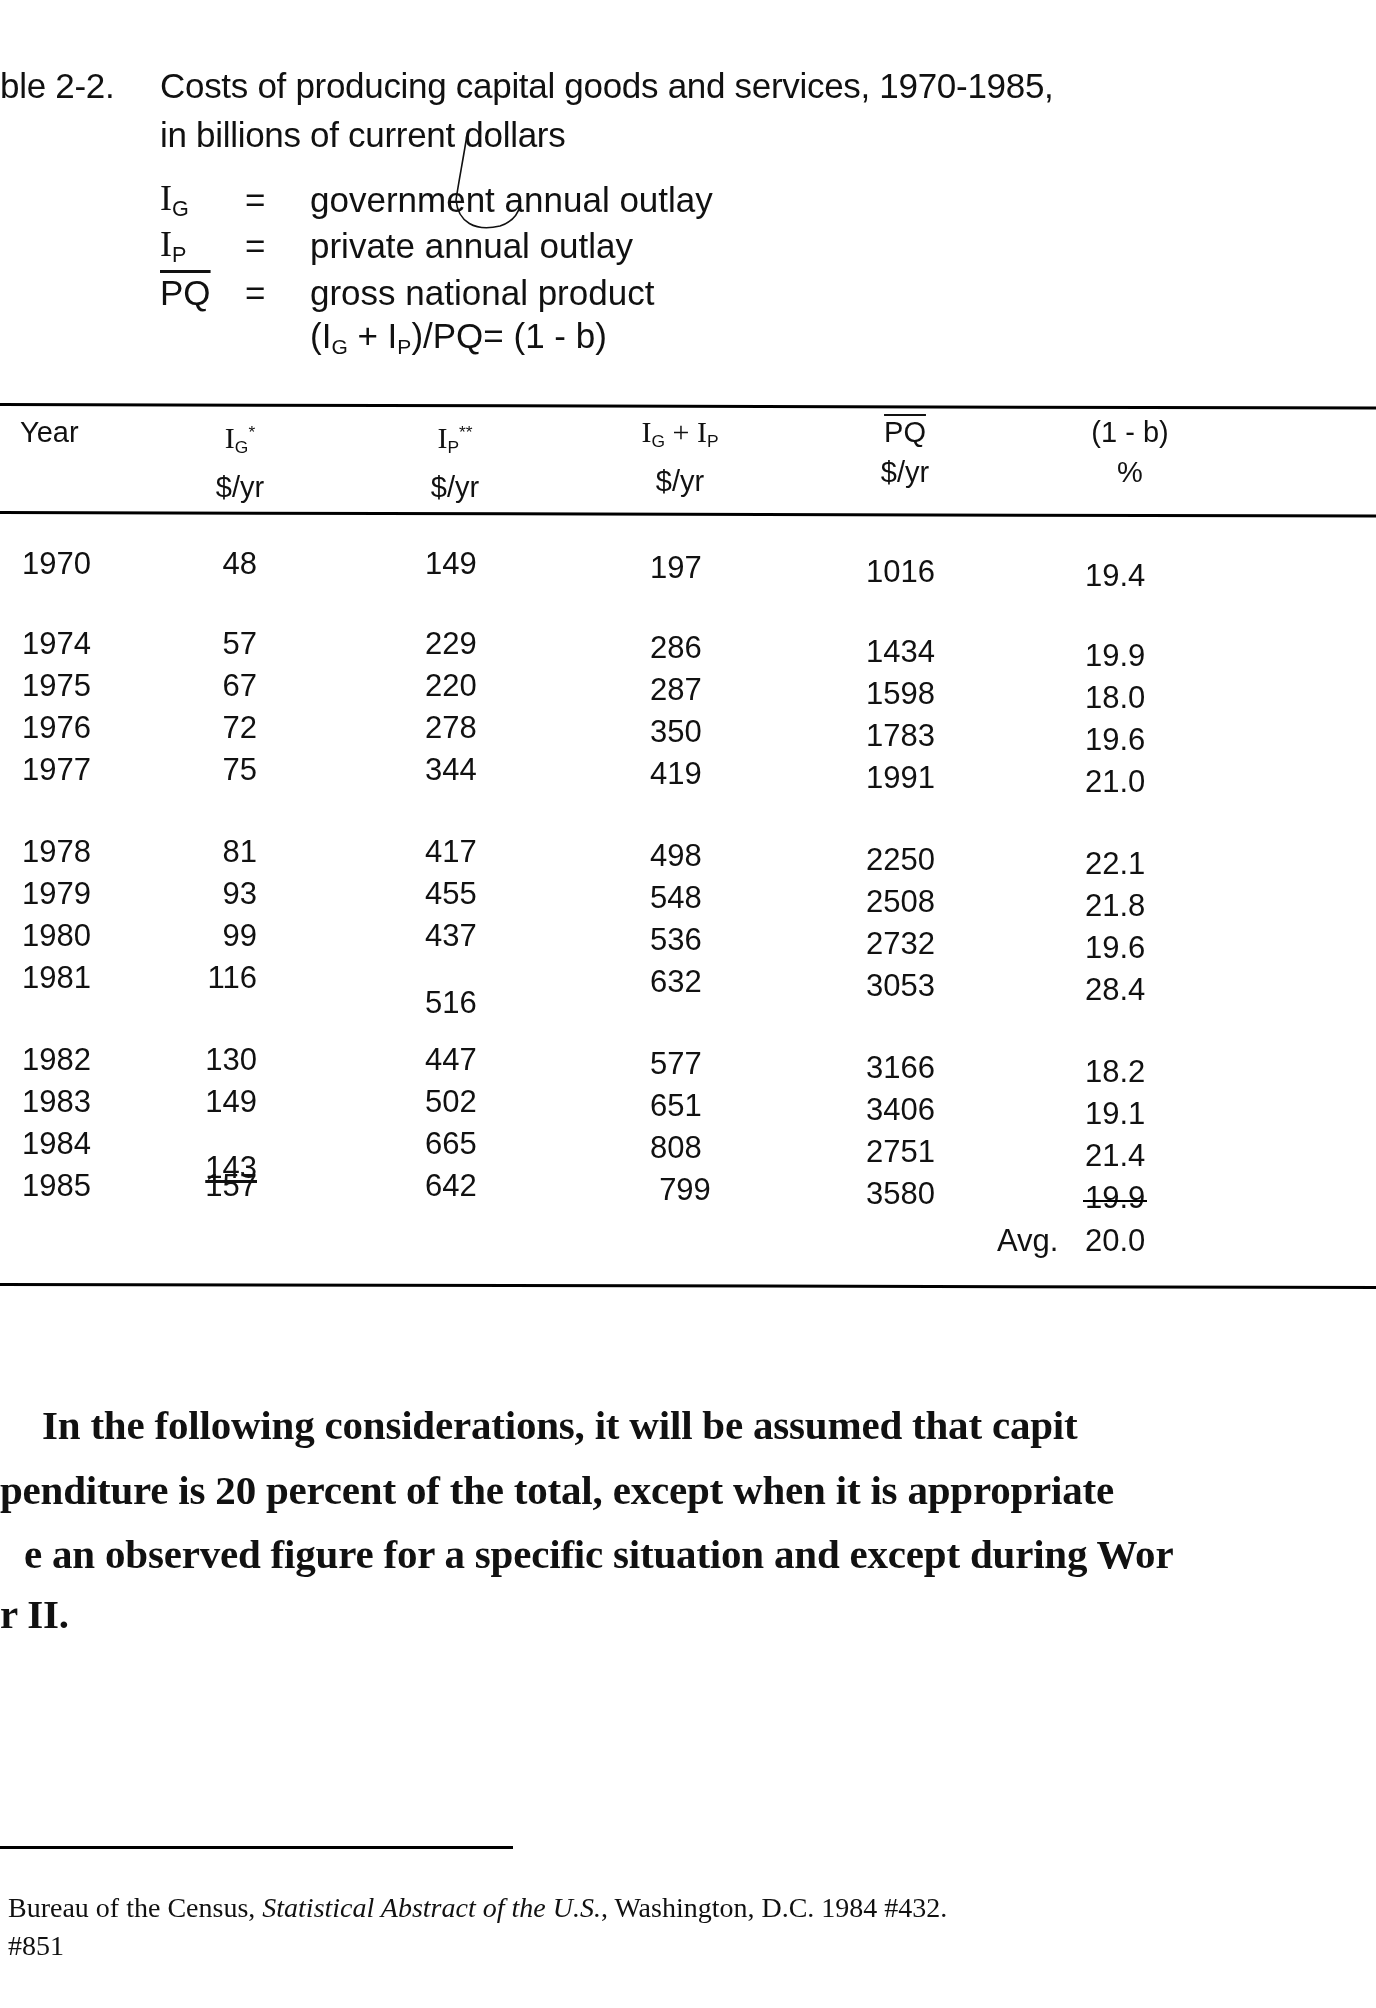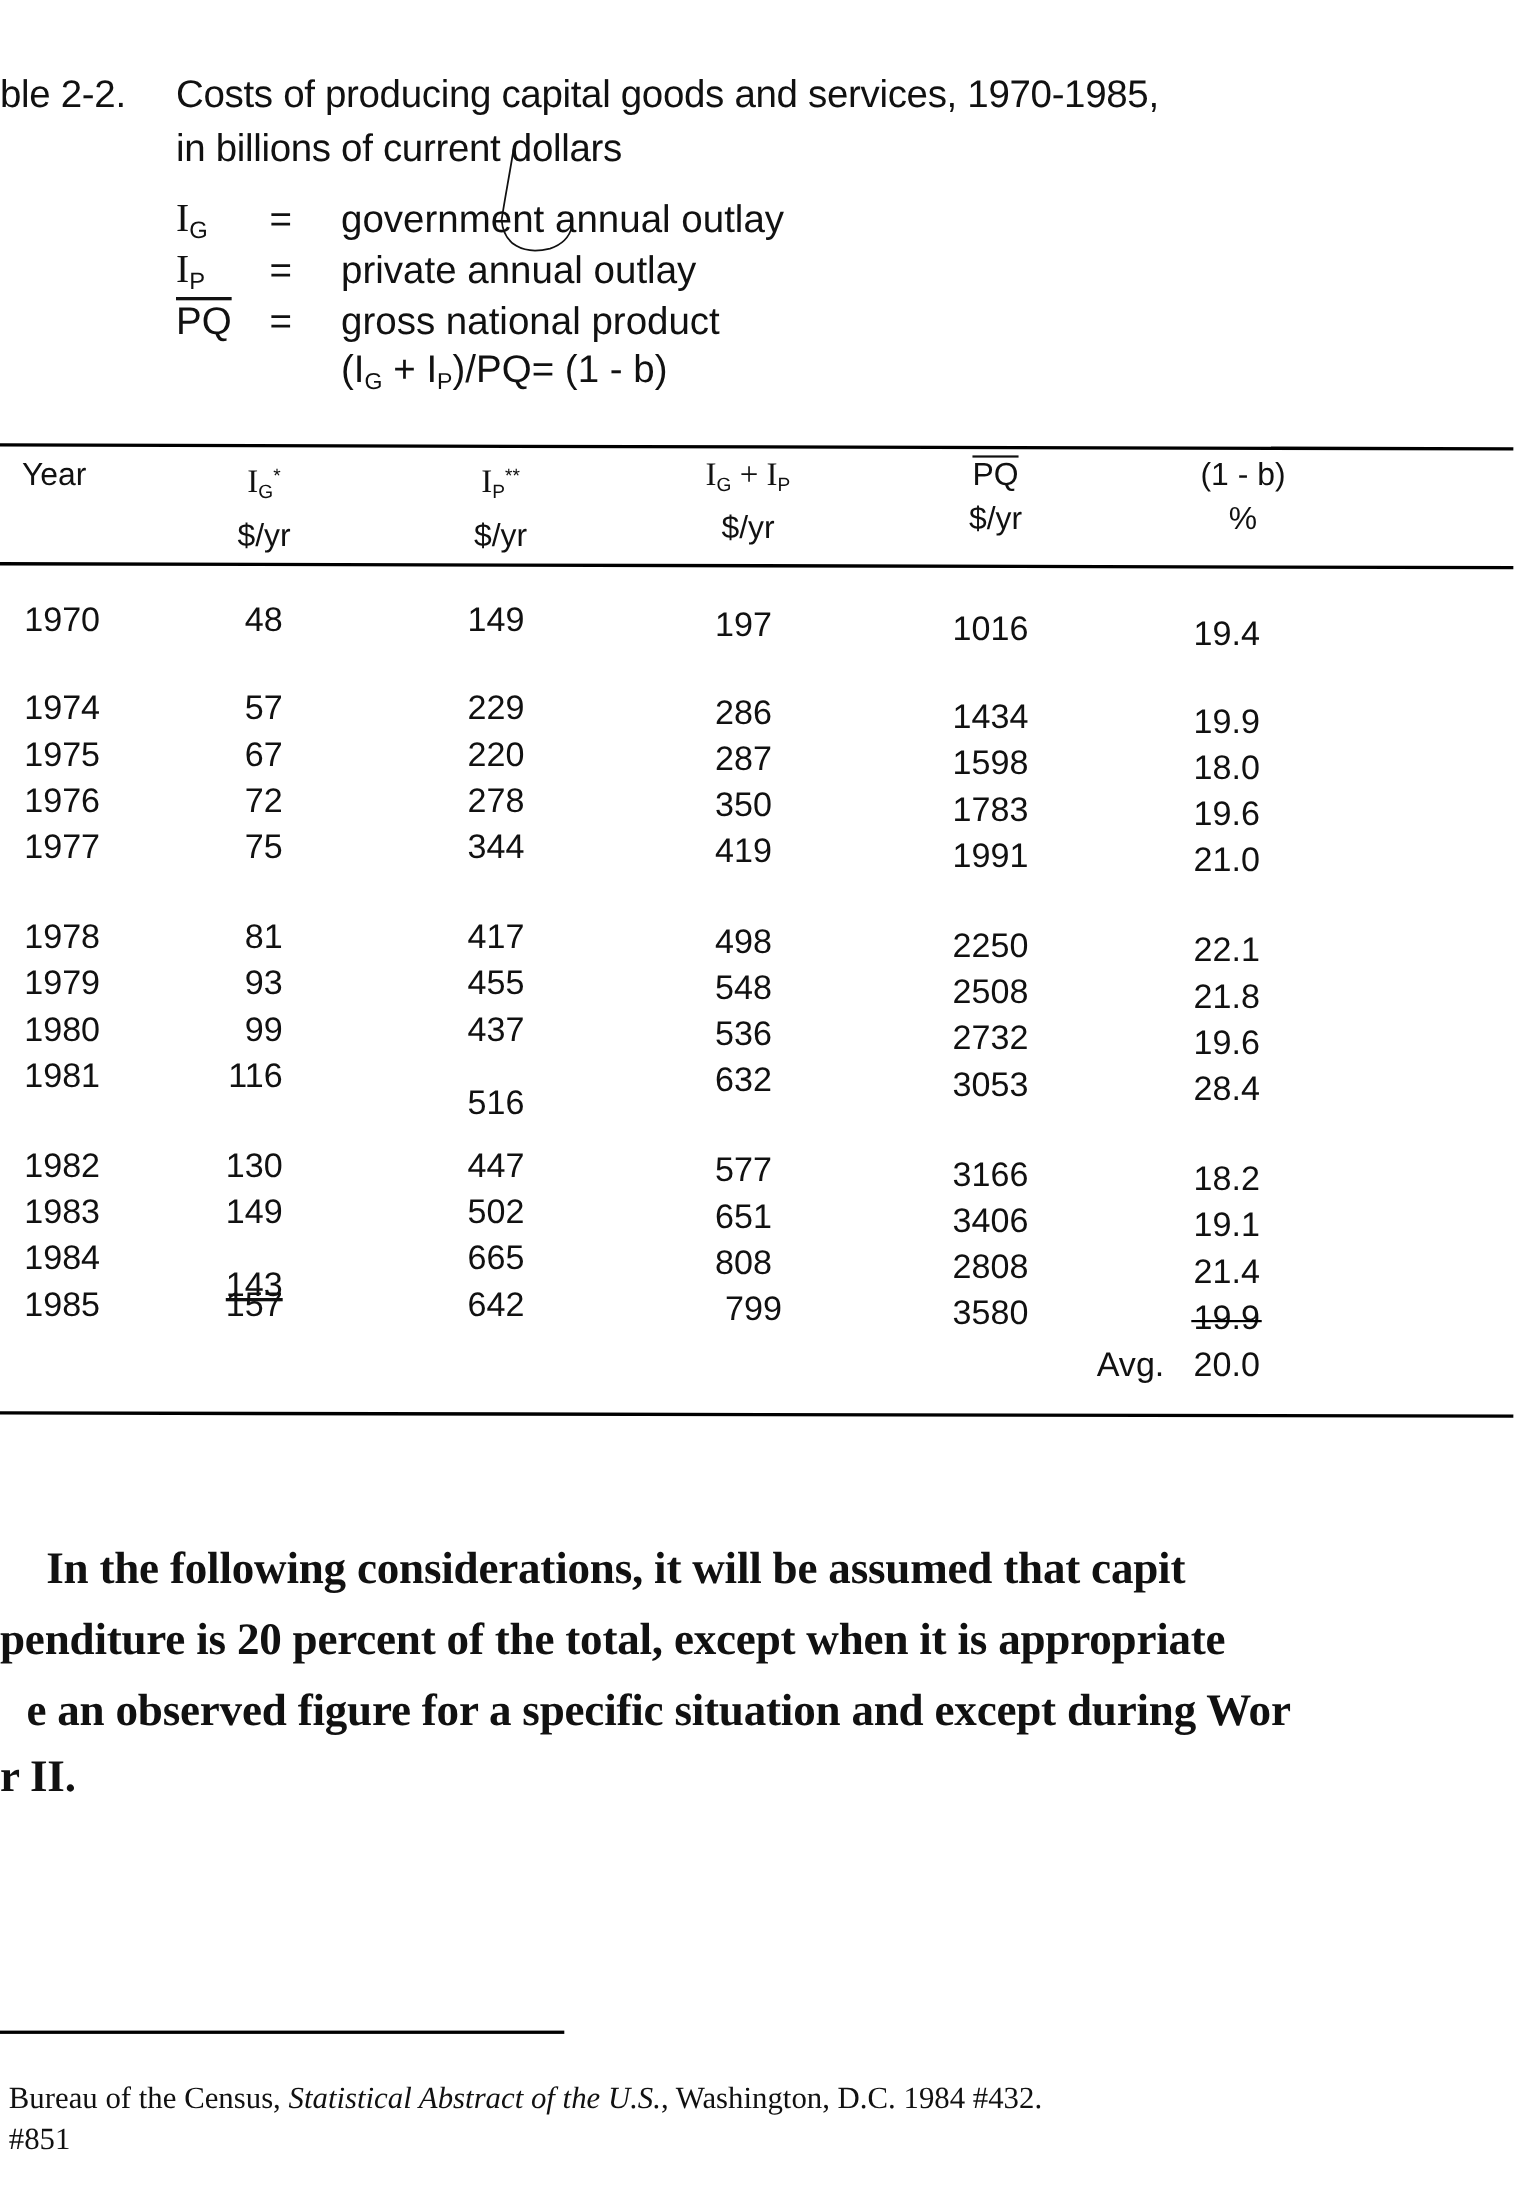--- a/index.html
+++ b/index.html
@@ -179,21 +179,21 @@
       <div class="cell sans" style="left: 425px; top: 1086px; width: 70px; text-align: left;">502</div>
       <div class="cell sans" style="left: 650px; top: 1090px; width: 70px; text-align: left;">651</div>
       <div class="cell sans" style="left: 866px; top: 1094px; width: 90px; text-align: left;">3406</div>
       <div class="cell sans" style="left: 1085px; top: 1098px; width: 80px; text-align: left;">19.1</div>
     </div>
     <div>
       <div class="cell sans" style="left: 22px; top: 1128px; width: 80px; text-align: left;">1984</div>
       <div class="cell sans" style="left: 195px; top: 1152px; width: 62px; text-align: right; text-decoration: underline;">143</div>
       <div class="cell sans" style="left: 425px; top: 1128px; width: 70px; text-align: left;">665</div>
       <div class="cell sans" style="left: 650px; top: 1132px; width: 70px; text-align: left;">808</div>
-      <div class="cell sans" style="left: 866px; top: 1136px; width: 90px; text-align: left;">2808</div>
+      <div class="cell sans" style="left: 866px; top: 1136px; width: 90px; text-align: left;">2751</div>
       <div class="cell sans" style="left: 1085px; top: 1140px; width: 80px; text-align: left;">21.4</div>
     </div>
     <div>
       <div class="cell sans" style="left: 22px; top: 1170px; width: 80px; text-align: left;">1985</div>
       <div class="cell sans" style="left: 195px; top: 1170px; width: 62px; text-align: right;">157</div>
       <div class="cell sans" style="left: 425px; top: 1170px; width: 70px; text-align: left;">642</div>
       <div class="cell sans" style="left: 650px; top: 1174px; width: 70px; text-align: center;">799</div>
       <div class="cell sans" style="left: 866px; top: 1178px; width: 90px; text-align: left;">3580</div>
       <div class="cell sans" style="left: 1085px; top: 1182px; width: 80px; text-align: left;">19.9</div>
     </div>

